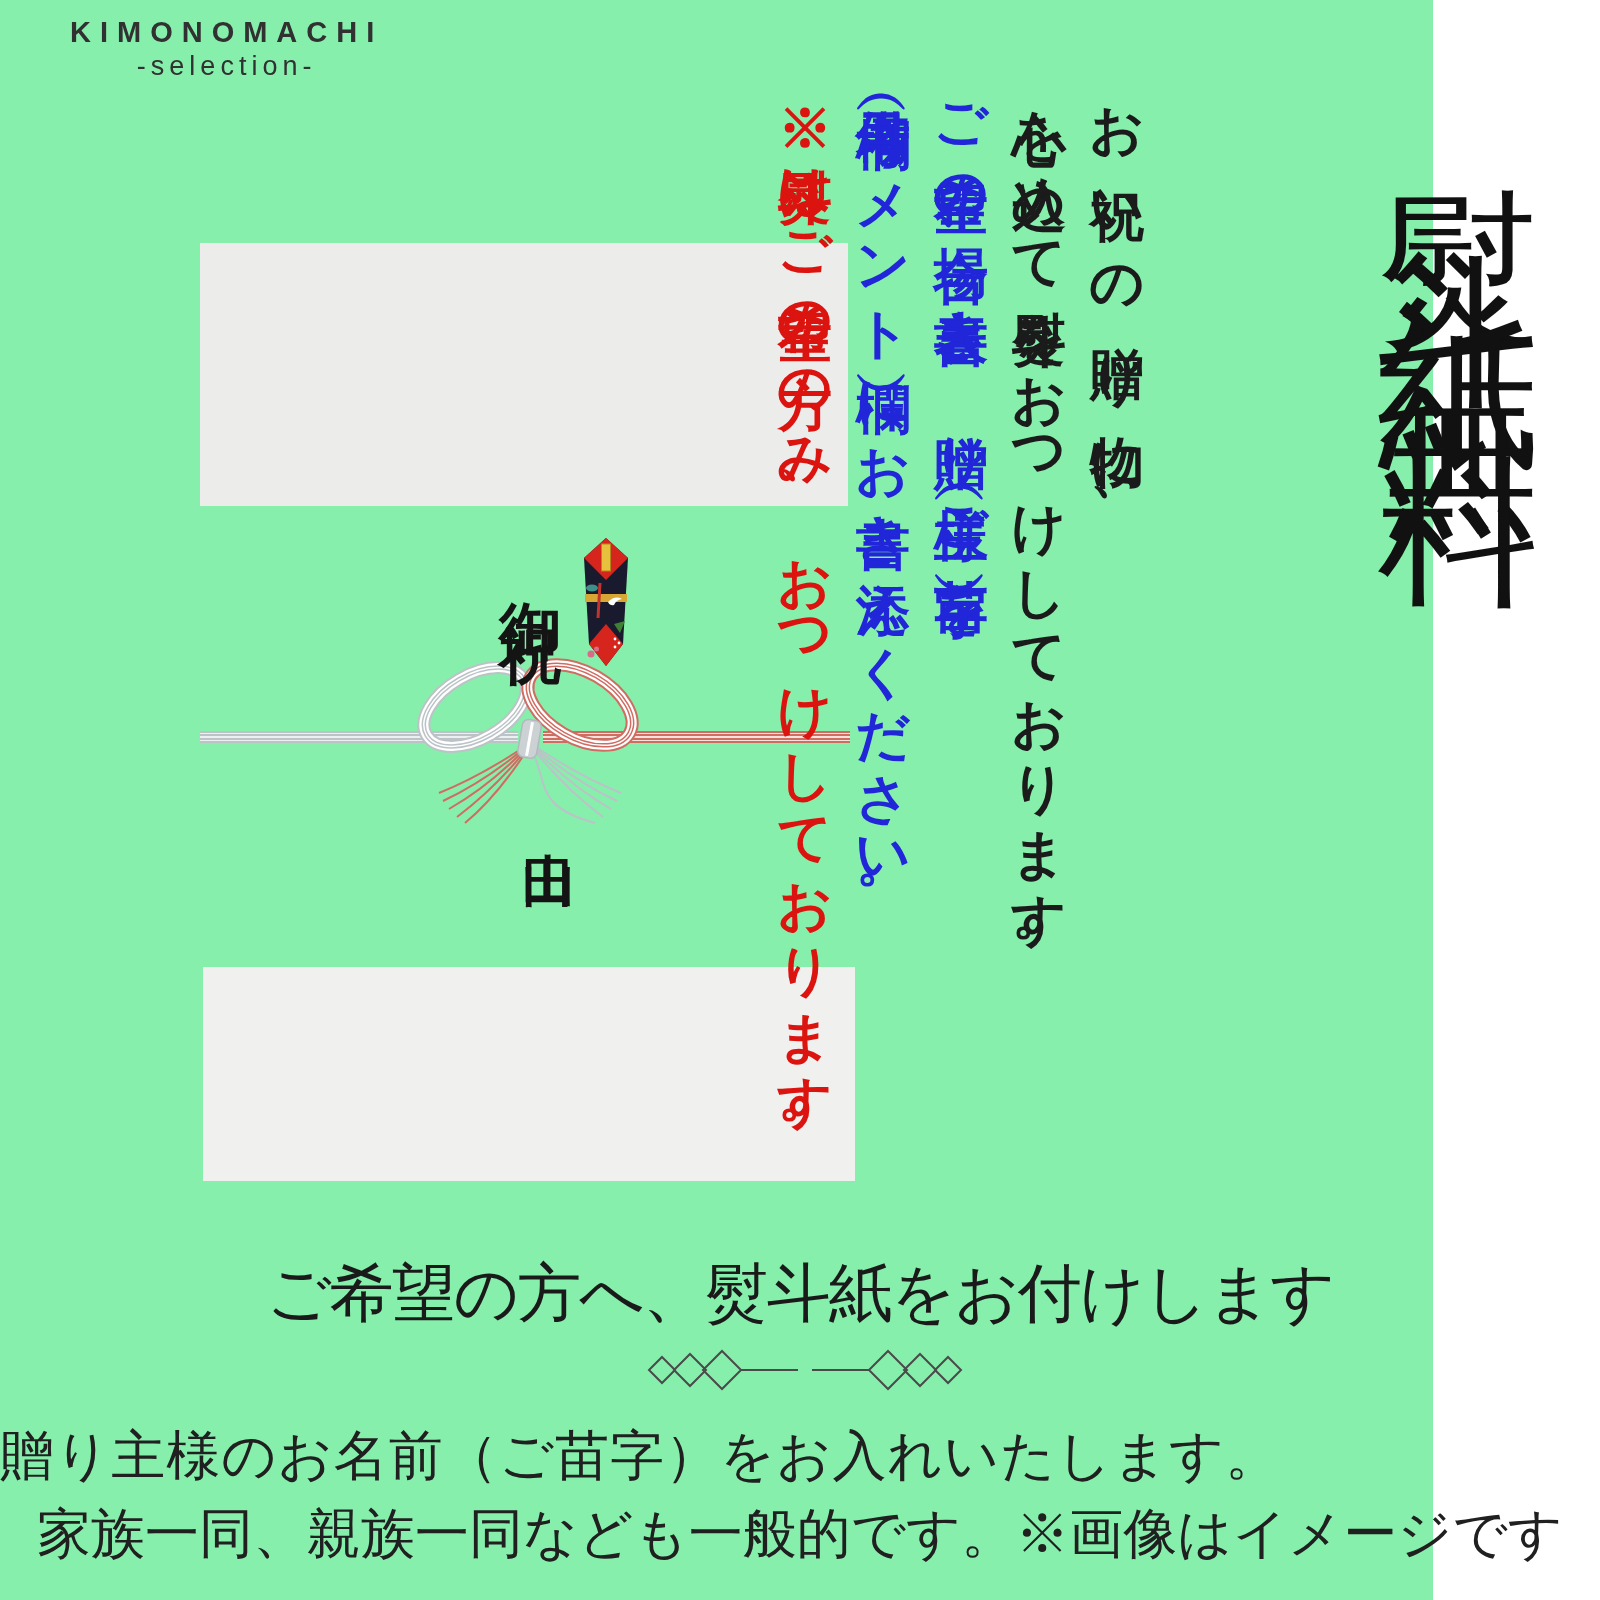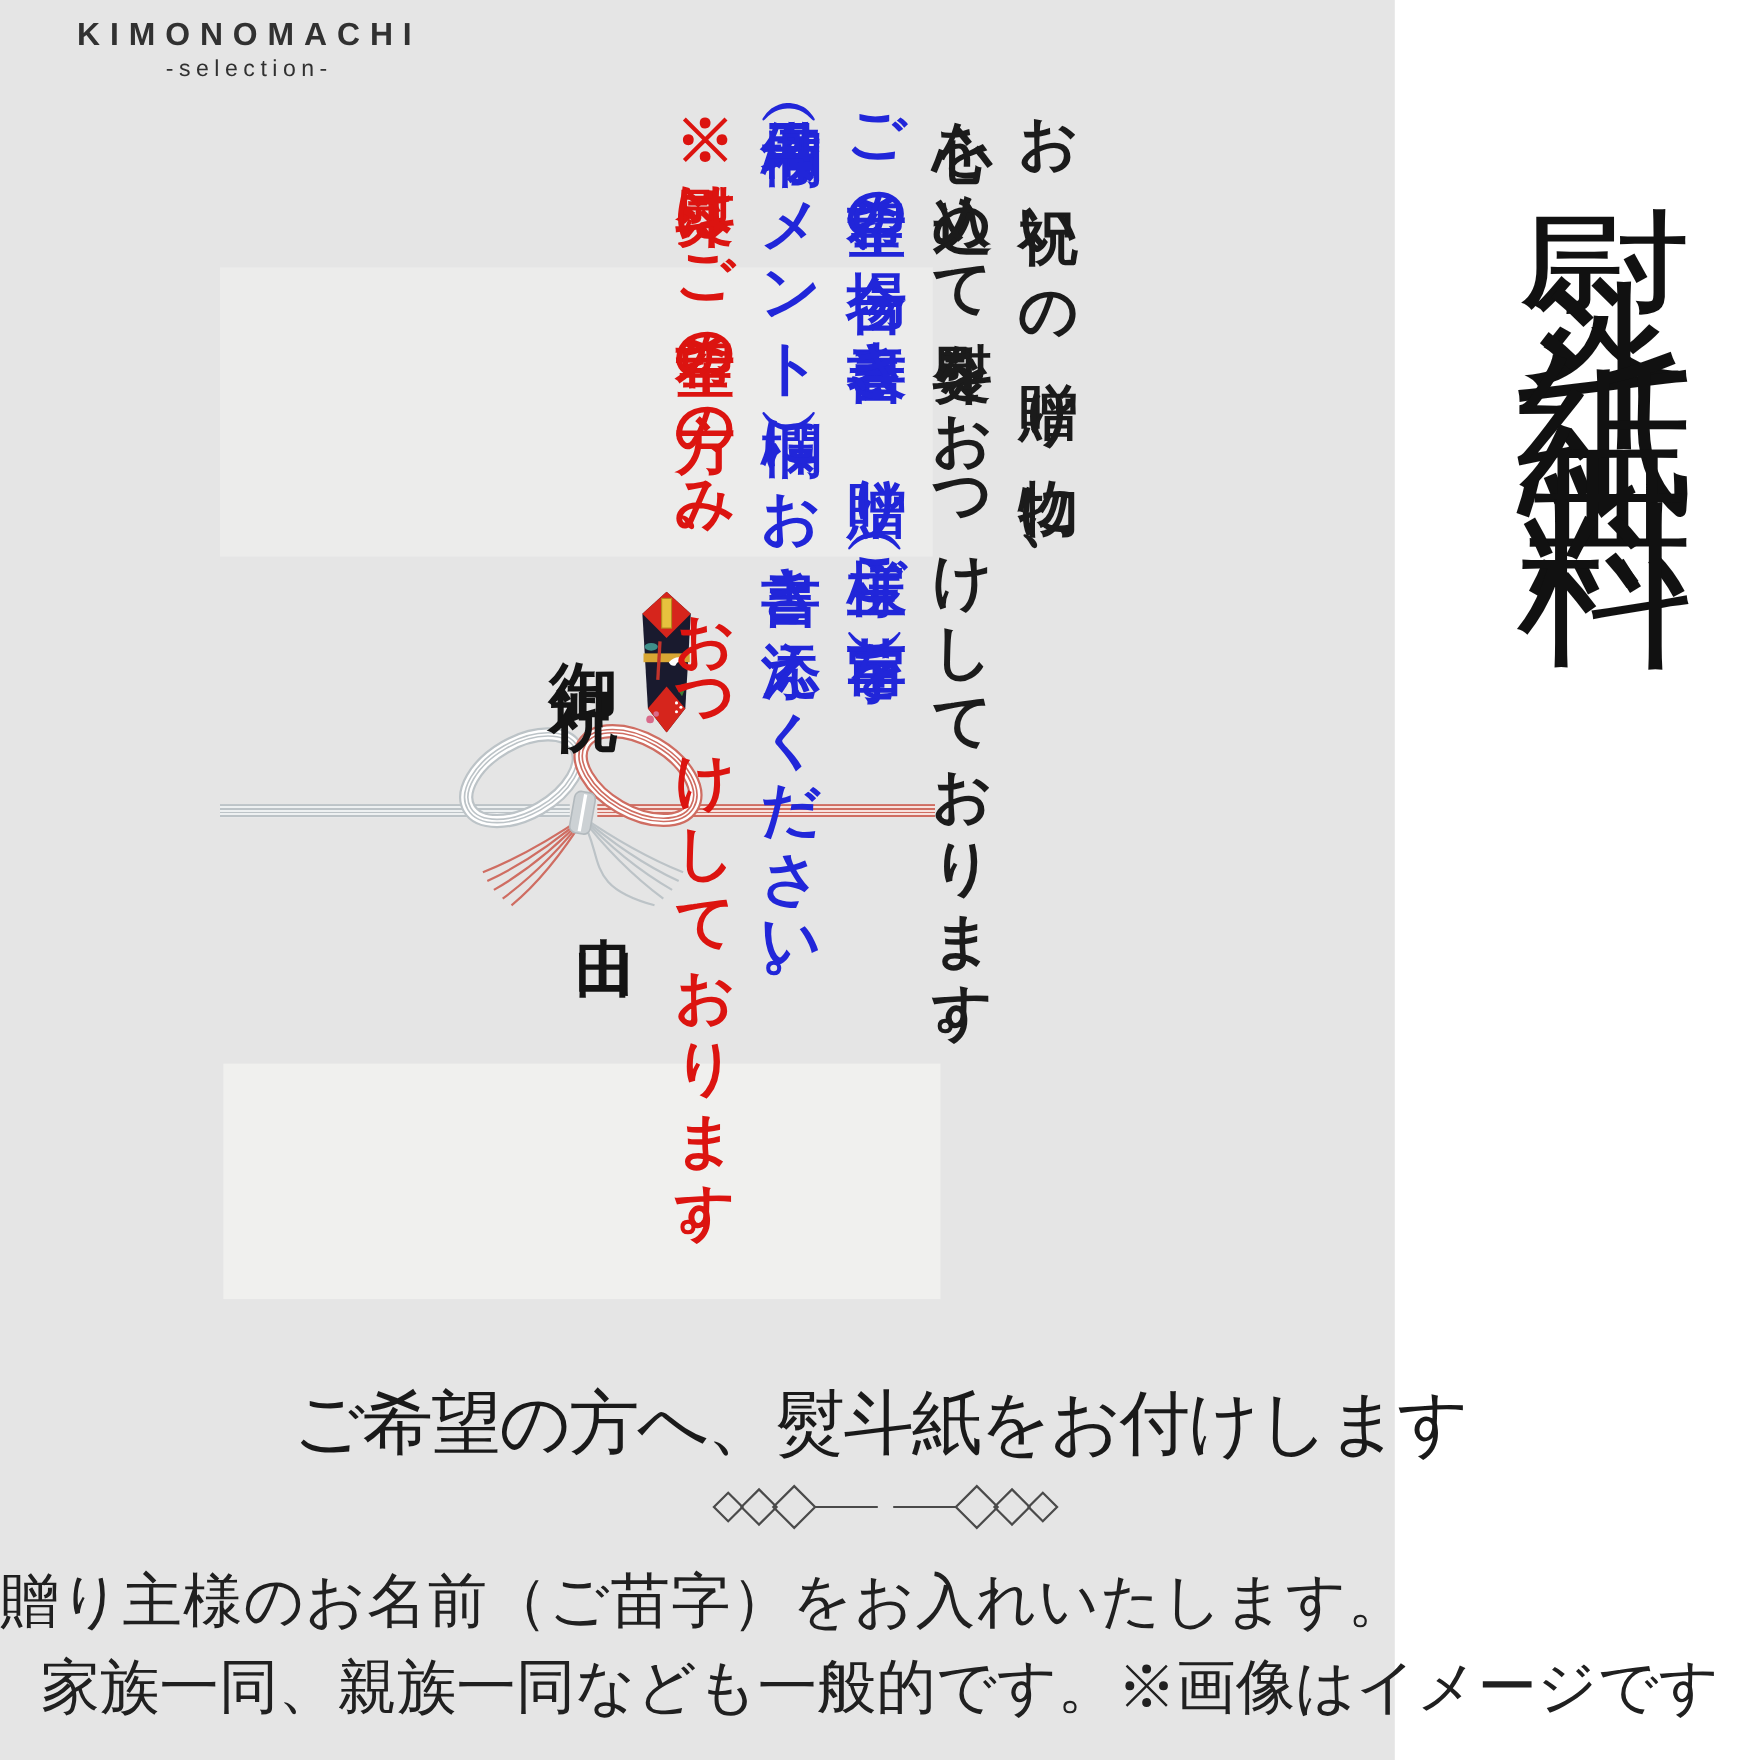--- a/index.html
+++ b/index.html
@@ -4,35 +4,35 @@
 <style>
   html, body {
     margin: 0; padding: 0;
     background: #ffffff;
     width: 1600px; height: 1600px;
     overflow: hidden;
     font-family: "Liberation Sans", sans-serif;
   }
   .canvas {
     position: relative;
-    width: 1268px; height: 1600px;
-    background: #e5e5e5;
+    width: 1433px; height: 1600px;
+    background: #86efac;
   }
 
   
   .logo {
     position: absolute; left: 70px; top: 16px;
     text-align: center; color: #313131;
   }
   .logo-main {
     font-size: 29px; font-weight: 600;
     letter-spacing: 9px; white-space: nowrap;
   }
   .logo-sub {
-    font-size: 21px; font-weight: 400;
+    font-size: 27px; font-weight: 400;
     letter-spacing: 5px; margin-top: 2px;
   }
 
   
   .noshi-sample { position: absolute; left: 0; top: 0; }
   .box-gray {
     position: absolute;
     background: var(--box_gray, #ececeb);
   }
   .box-top    { left: 200px; top: 243px;  width: 648px; height: 263px; }

